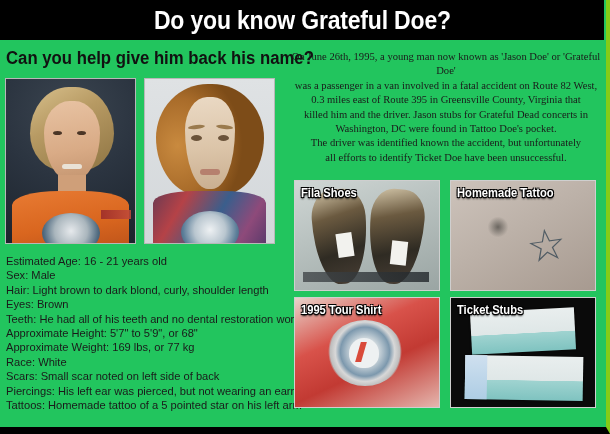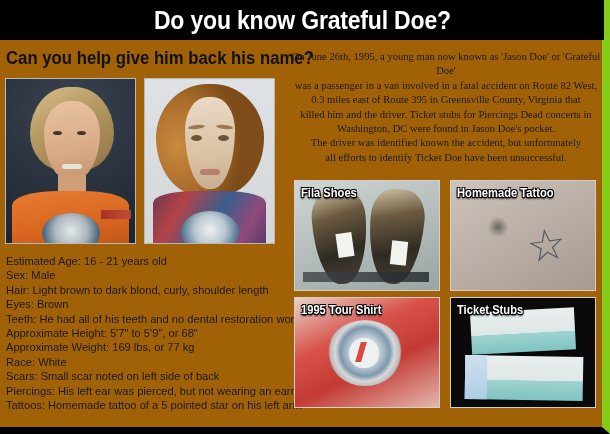--- a/index.html
+++ b/index.html
@@ -5,22 +5,22 @@
   html,body{margin:0;padding:0;}
   body{
     width:610px;height:434px;
     background:#ffffff;
     font-family:"Liberation Sans", sans-serif;
     overflow:hidden;
     position:relative;
   }
   #poster{
     position:absolute;inset:0;
-    background:#a16207;
-    border-right:8px solid #84cc16;
+    background:#22c55e;
+    border-right:4px solid #84cc16;
     border-bottom:7px solid #000;
     box-sizing:border-box;
   }
 
   
   .header-bar{
     position:absolute;left:0;top:0;width:604px;height:40px;
     background:#000000;
     display:flex;align-items:center;justify-content:center;
   }
@@ -299,22 +299,22 @@
     </div>
 
   </div>
 
   <div class="right-col">
 
     <div class="story">
       <p>On June 26th, 1995, a young man now known as 'Jason Doe' or 'Grateful Doe'</p>
       <p>was a passenger in a van involved in a fatal accident on Route 82 West,</p>
       <p>0.3 miles east of Route 395 in Greensville County, Virginia that</p>
-      <p>killed him and the driver. Ticket stubs for Piercings Dead concerts in</p>
-      <p>Washington, DC were found in Jason Doe's pocket.</p>
+      <p>killed him and the driver. Jason stubs for Grateful Dead concerts in</p>
+      <p>Washington, DC were found in Tattoo Doe's pocket.</p>
       <p>The driver was identified known the accident, but unfortunately</p>
       <p>all efforts to identify Ticket Doe have been unsuccessful.</p>
     </div>
 
     <div class="evidence-grid">
 
       <div class="ev ev-shoes">
         <div class="sole s1"></div>
         <div class="sole s2"></div>
         <div class="tagw t1"></div>

